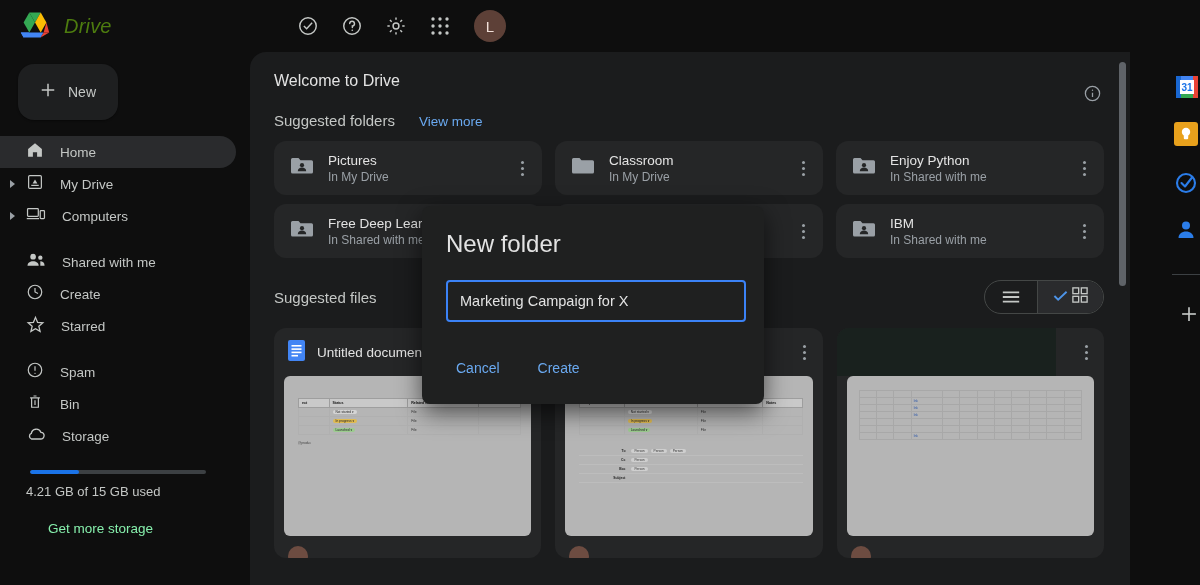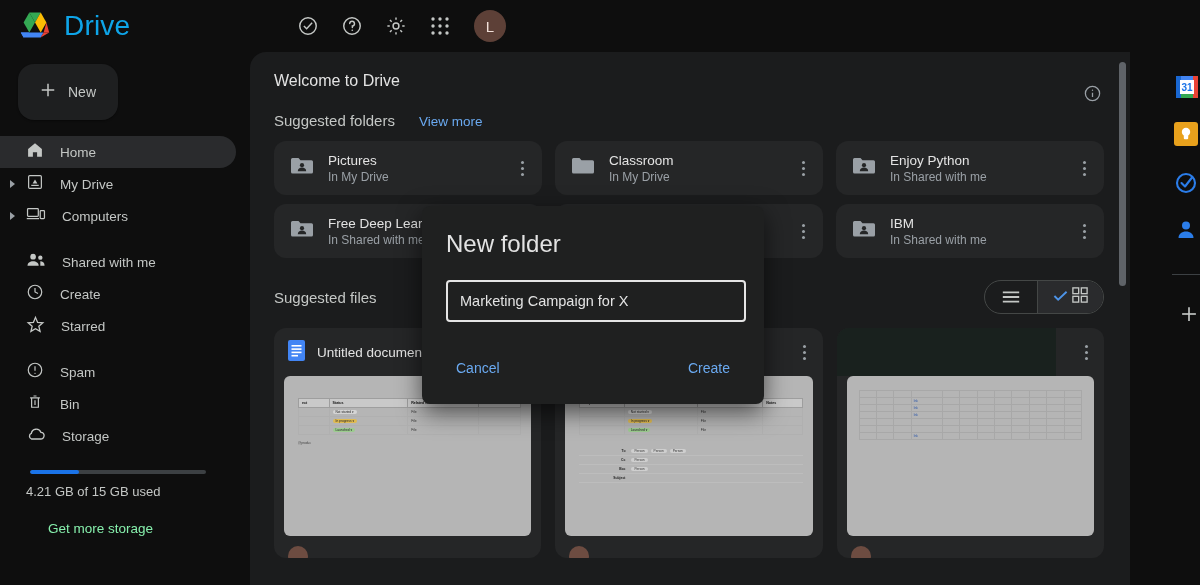--- a/index.html
+++ b/index.html
@@ -11,21 +11,21 @@
   }
   body { position: relative; color: #e3e3e3; }
 
   
   .topbar {
     position: absolute; top: 0; left: 0; width: 1200px; height: 52px;
     display: flex; align-items: center;
   }
   .brand { display: flex; align-items: center; width: 250px; padding-left: 18px; gap: 12px; }
   .drive-logo { width: 34px; height: 30px; position: relative; }
-  .brand-name { font-size: 28px; color: #0ea5e9; letter-spacing: .2px; }
+  .brand-name { font-size: 20px; color: #4d7c0f; letter-spacing: .2px; font-style: italic; }
 
   .search-wrap {
     width: 676px; height: 44px; margin-left: 4px;
     background: #1f1f20; border-radius: 26px;
     display: flex; align-items: center; padding: 0 16px; gap: 14px;
   }
   .search-input {
     flex: 1; background: transparent; border: none; outline: none;
     color: #c7c7c7; font-size: 15px; font-family: "Liberation Sans", sans-serif;
   }
@@ -163,25 +163,25 @@
   
   .scrim { position: absolute; inset: 0; background: rgba(0,0,0,0); }
   .dialog {
     position: absolute; left: 422px; top: 206px; width: 342px; height: 198px;
     background: #1f2020; border-radius: 8px; box-shadow: 0 8px 24px rgba(0,0,0,.6);
     padding: 24px; z-index: 50;
   }
   .dialog-title { font-size: 24px; color: #e3e3e3; font-weight: normal; }
   .dialog-input {
     width: 300px; height: 42px; margin-top: 22px;
-    background: transparent; border: 2px solid #e5e5e5; border-radius: 4px;
+    background: transparent; border: 2px solid #3b82f6; border-radius: 4px;
     color: #e3e3e3; font-size: 14.5px; padding: 0 12px; outline: none;
     font-family: "Liberation Sans", sans-serif;
   }
-  .dialog-actions { display: flex; justify-content: space-between; gap: 2px; margin-top: 30px; }
+  .dialog-actions { display: flex; justify-content: flex-start; gap: 18px; margin-top: 30px; }
   .dlg-btn {
     background: transparent; border: none; color: #6aa9f0; font-size: 14px;
     padding: 8px 10px; border-radius: 4px; cursor: pointer;
     font-family: "Liberation Sans", sans-serif;
   }
 </style>
 </head>
 <body>
 
 <div class="topbar">

